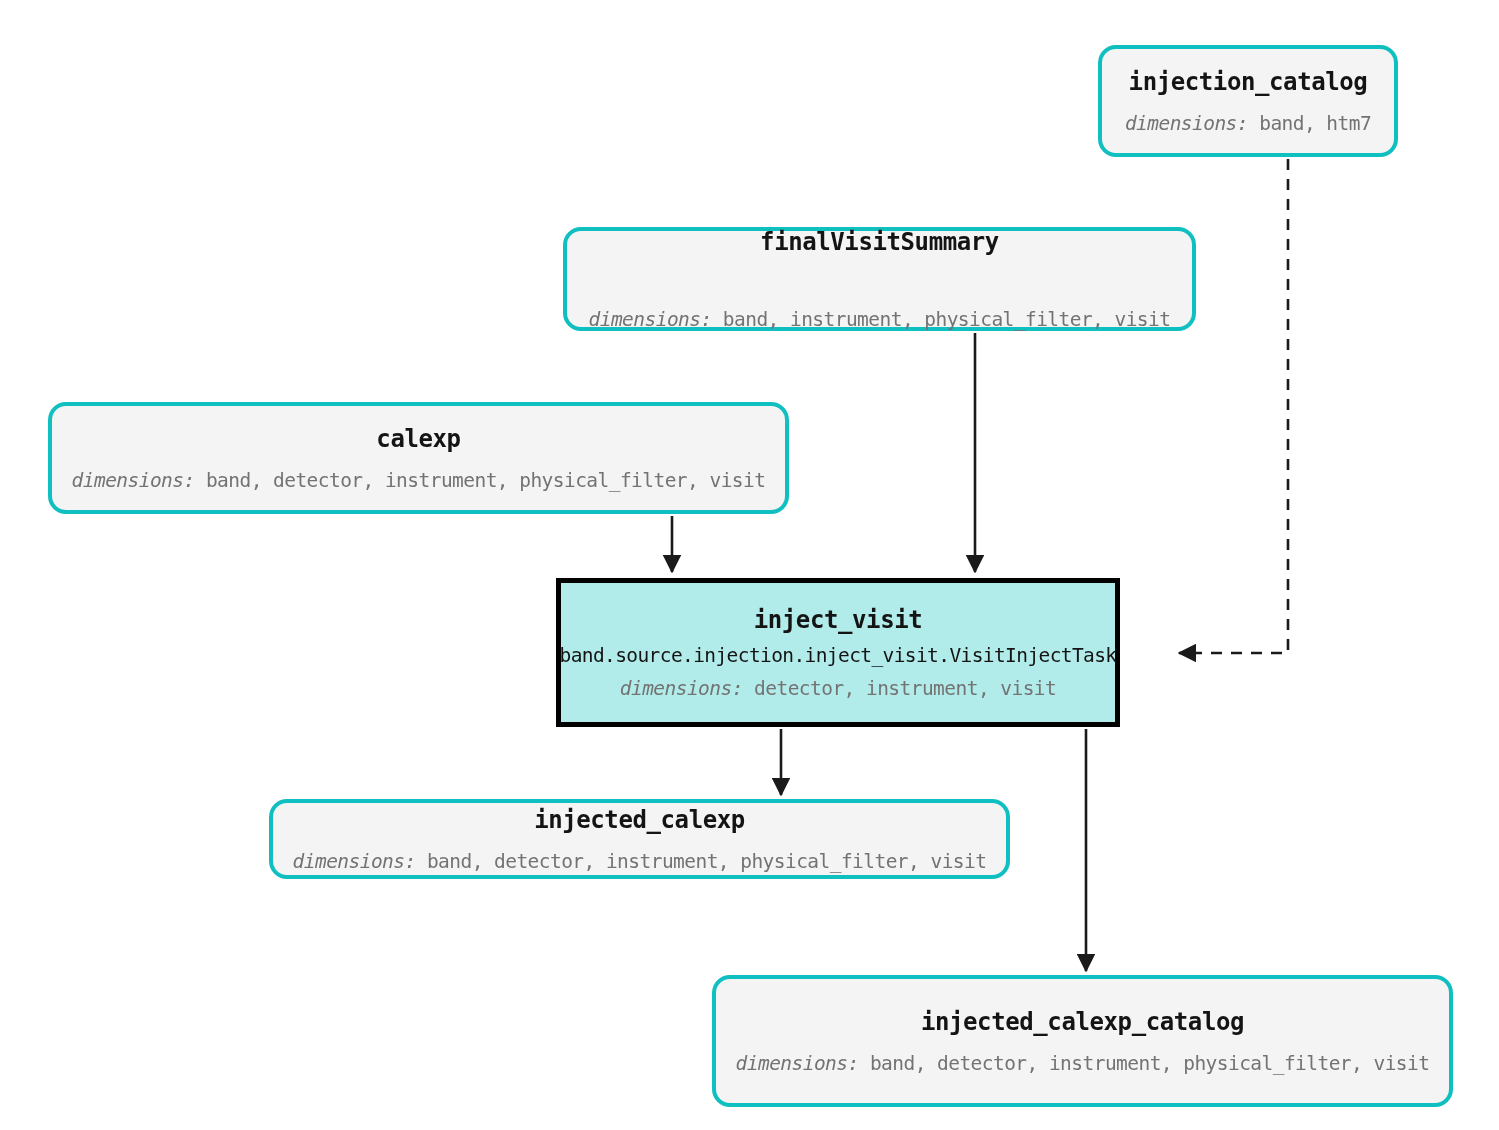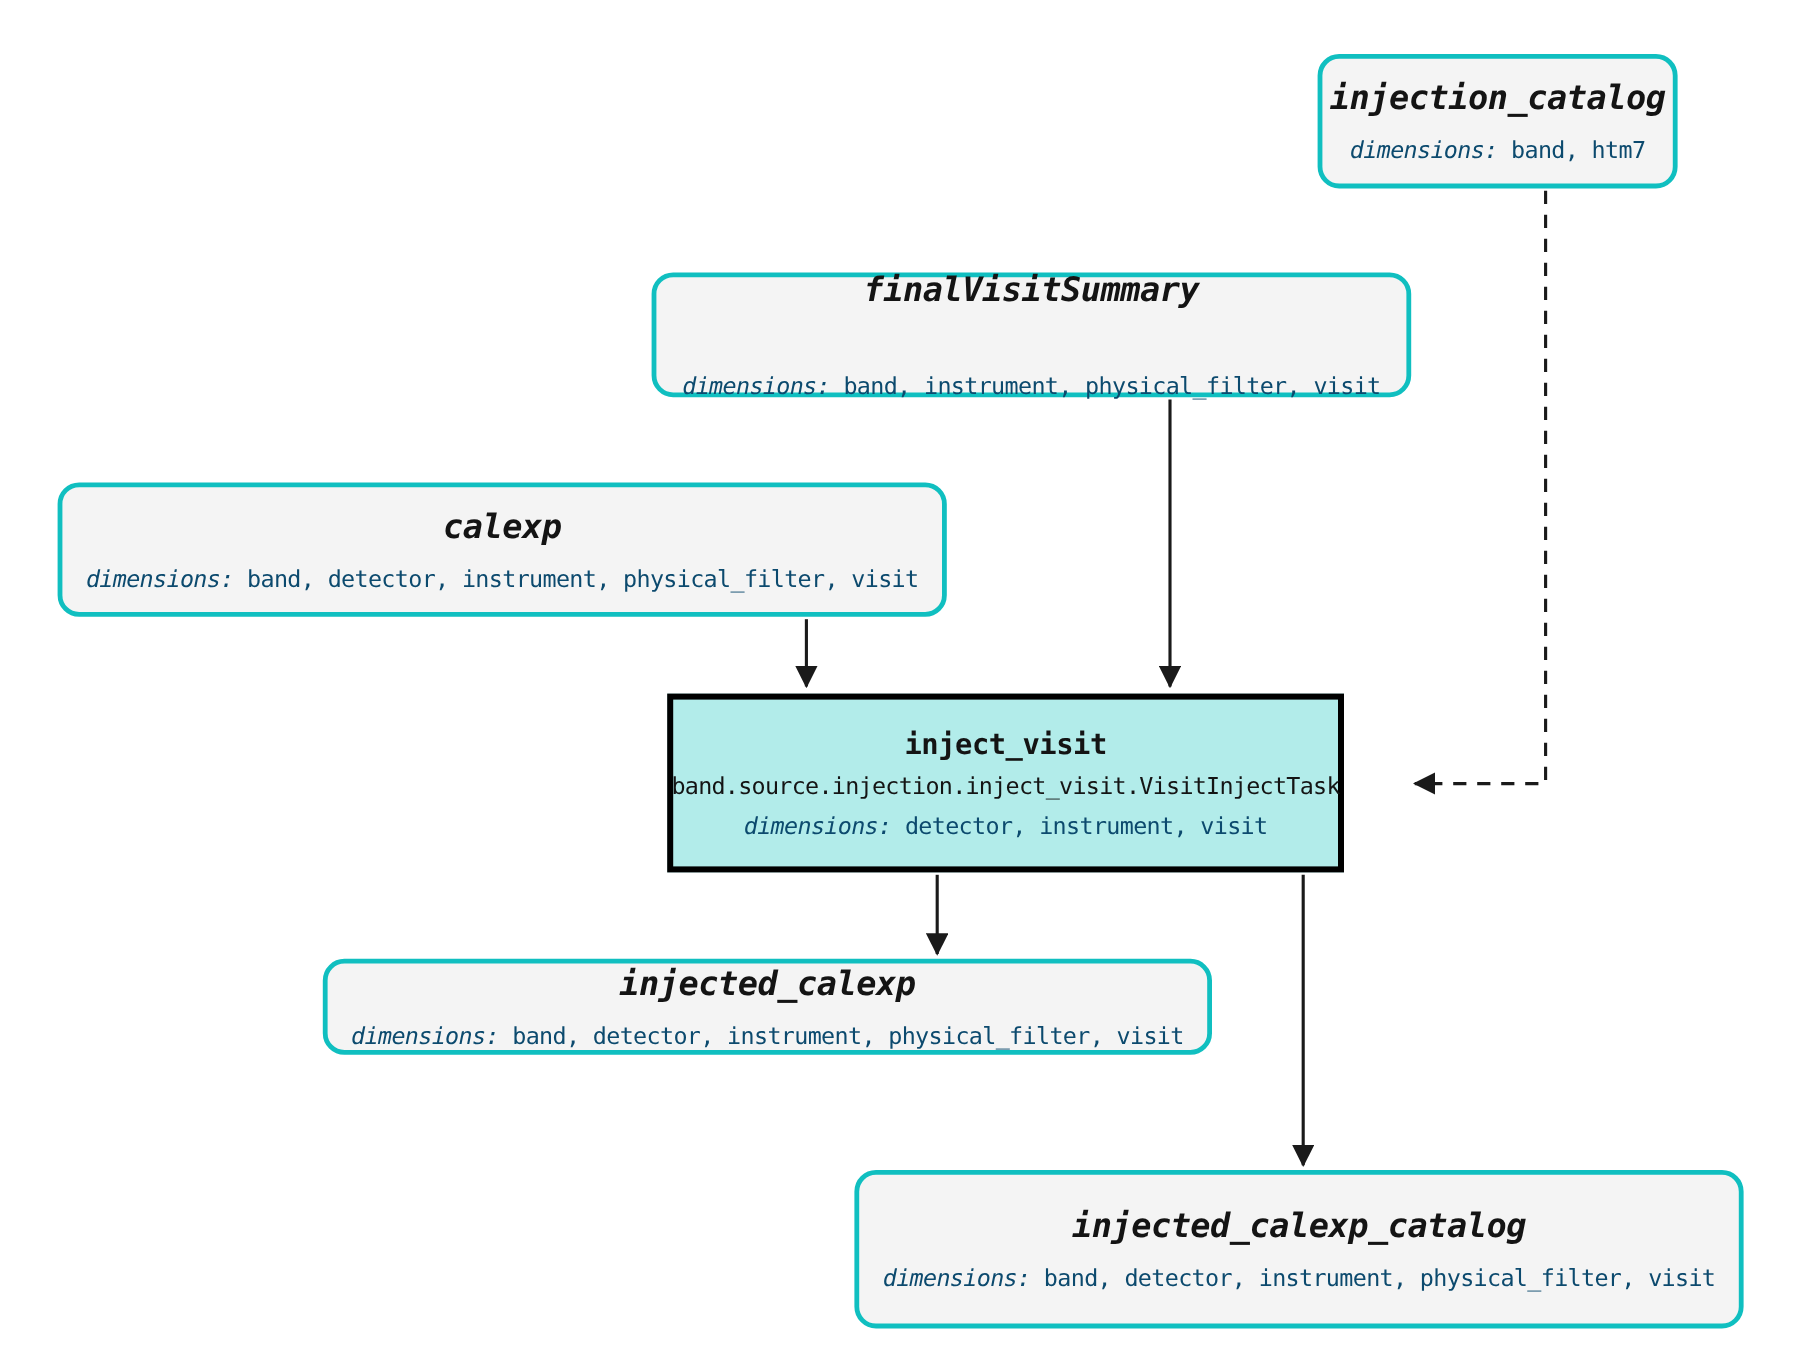--- a/index.html
+++ b/index.html
@@ -47,32 +47,31 @@
     border-radius: 0;
   }
   .node-title {
     font-family: "DejaVu Sans Mono", monospace;
     font-weight: bold;
     color: #141414;
     letter-spacing: -0.4px;
     white-space: nowrap;
   }
   .dataset .node-title {
-    font-size: 28px;
+    font-size: 24px;
     margin-bottom: 16px;
-    font-style: italic;
   }
   .task .node-title {
     font-size: 24px;
     margin-bottom: 10px;
   }
   .node-sub {
     font-family: "DejaVu Sans Mono", monospace;
     font-size: 19.5px;
-    color: #0c4a6e;
+    color: #737373;
     white-space: nowrap;
     letter-spacing: -0.55px;
   }
   .node-sub .lbl {
     font-style: italic;
   }
   .task .node-class {
     font-family: "DejaVu Sans Mono", monospace;
     font-size: 19.5px;
     color: #141414;
@@ -112,21 +111,21 @@
     <g>
       <path d="M 1086 729 L 1086 971" stroke="#1a1a1a" stroke-width="2.6" fill="none" marker-end="url(#arrow)"></path>
     </g>
   </svg>
 
   <div class="node dataset" style="left:1098px; top:45px; width:300px; height:112px;">
     <div class="node-title">injection_catalog</div>
     <div class="node-sub"><span class="lbl">dimensions:</span> <span>band, htm7</span></div>
   </div>
 
-  <div class="node dataset" style="left:543px; top:227px; width:633px; height:104px;gap:36px;">
+  <div class="node dataset" style="left:563px; top:227px; width:633px; height:104px;gap:36px;">
     <div class="node-title">finalVisitSummary</div>
     <div class="node-sub"><span class="lbl">dimensions:</span> <span>band, instrument, physical_filter, visit</span></div>
   </div>
 
   <div class="node dataset" style="left:48px; top:402px; width:741px; height:112px;">
     <div class="node-title">calexp</div>
     <div class="node-sub"><span class="lbl">dimensions:</span> <span>band, detector, instrument, physical_filter, visit</span></div>
   </div>
 
   <div class="node task" style="left:556px; top:578px; width:564px; height:149px;">

